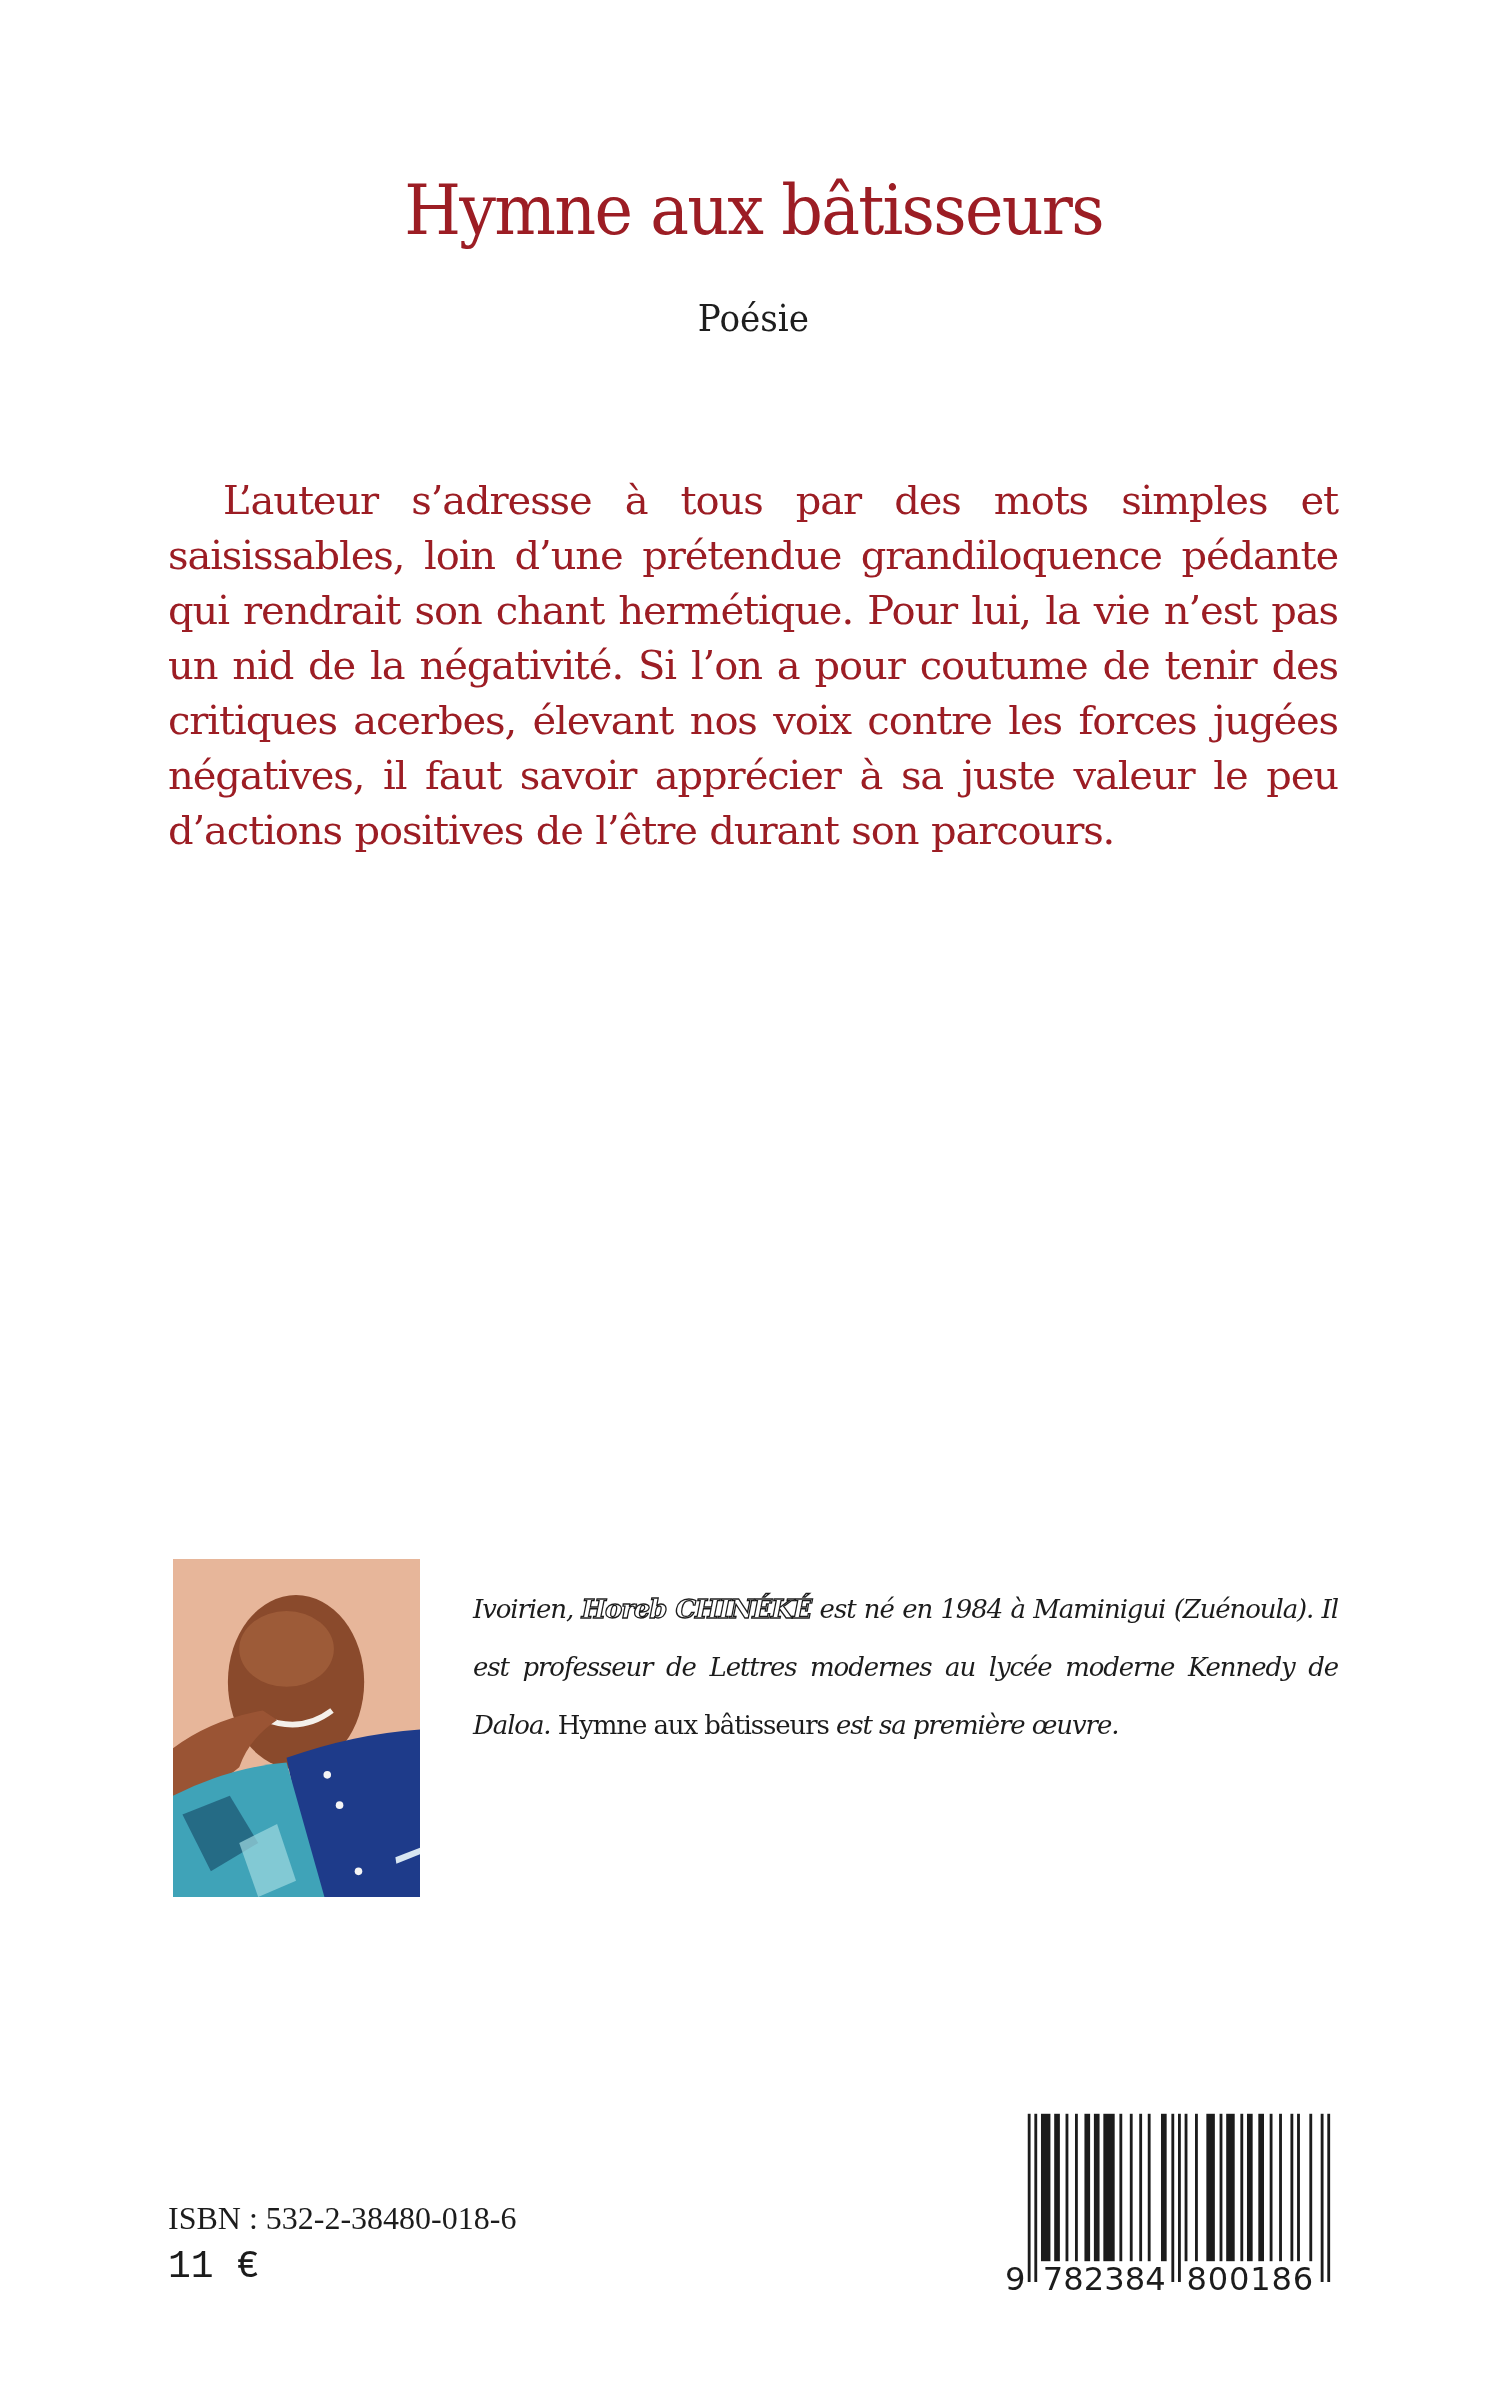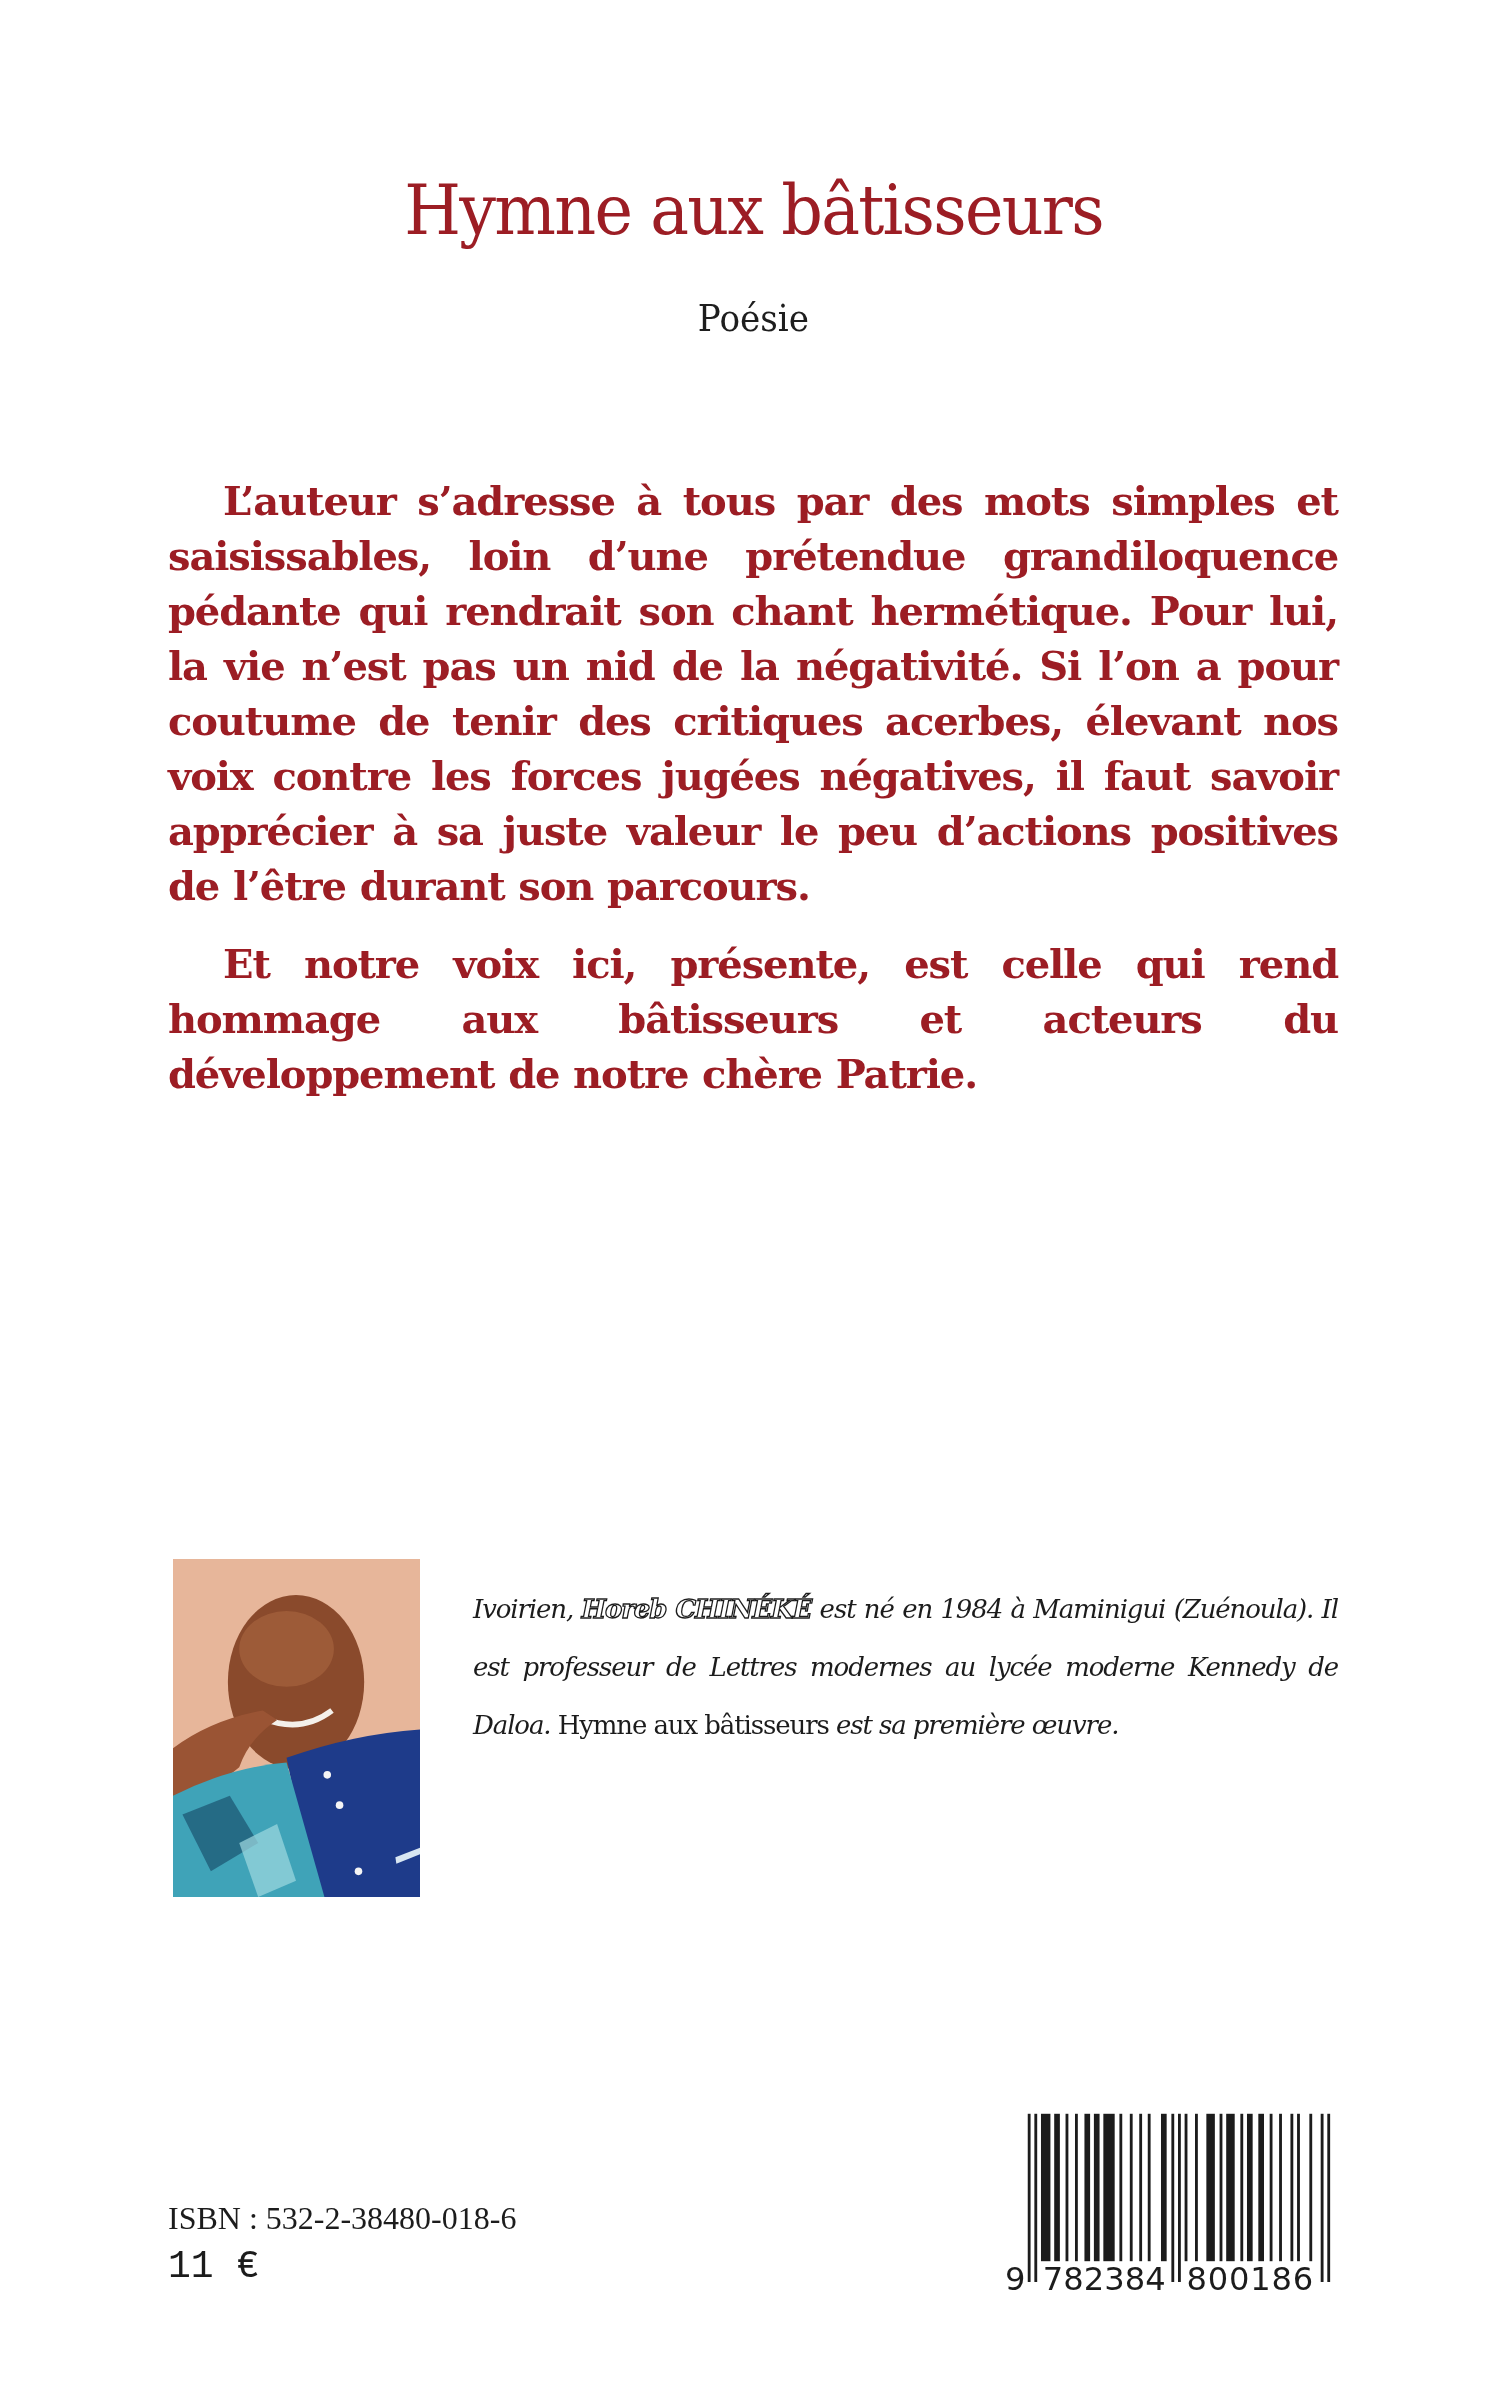--- a/index.html
+++ b/index.html
@@ -50,21 +50,20 @@
     }
     .blurb {
       position: absolute;
       left: 168px;
       width: 1170px;
       top: 473px;
       color: #9c1d24;
       font-family: "DejaVu Serif", serif;
       font-size: 40px;
       line-height: 55px;
-      font-weight: bold;
     }
     .blurb p {
       margin: 0 0 23px 0;
       text-indent: 55px;
       text-align: justify;
       text-align-last: left;
       letter-spacing: -1.1px;
       word-spacing: 0.9px;
     }
     .author-photo {
@@ -134,21 +133,20 @@
 </head>
 <body>
 
 <div class="cover">
 
   <h1 class="title">Hymne aux bâtisseurs</h1>
   <div class="genre">Poésie</div>
 
   <div class="blurb">
     <p>L’auteur s’adresse à tous par des mots simples et saisissables, loin d’une prétendue grandiloquence pédante qui rendrait son chant hermétique. Pour lui, la vie n’est pas un nid de la négativité. Si l’on a pour coutume de tenir des critiques acerbes, élevant nos voix contre les forces jugées négatives, il faut savoir apprécier à sa juste valeur le peu d’actions positives de l’être durant son parcours.</p>
-    <p>Et notre voix ici, présente, est celle qui rend hommage aux bâtisseurs et acteurs du développement de notre chère Patrie.</p>
   </div>
 
   <div class="author-photo" aria-label="author-portrait">
     <svg width="247" height="338" viewBox="0 0 261 357">
       <rect x="0" y="0" width="261" height="357" fill="#e7b69a"></rect>
 
       <ellipse cx="130" cy="130" rx="72" ry="92" fill="#8a4a2c"></ellipse>
       <ellipse cx="120" cy="95" rx="50" ry="40" fill="#a5623d" opacity="0.7"></ellipse>
       <path d="M95 168 Q135 185 168 160" stroke="#f4f0ea" stroke-width="6" fill="none"></path>
 

